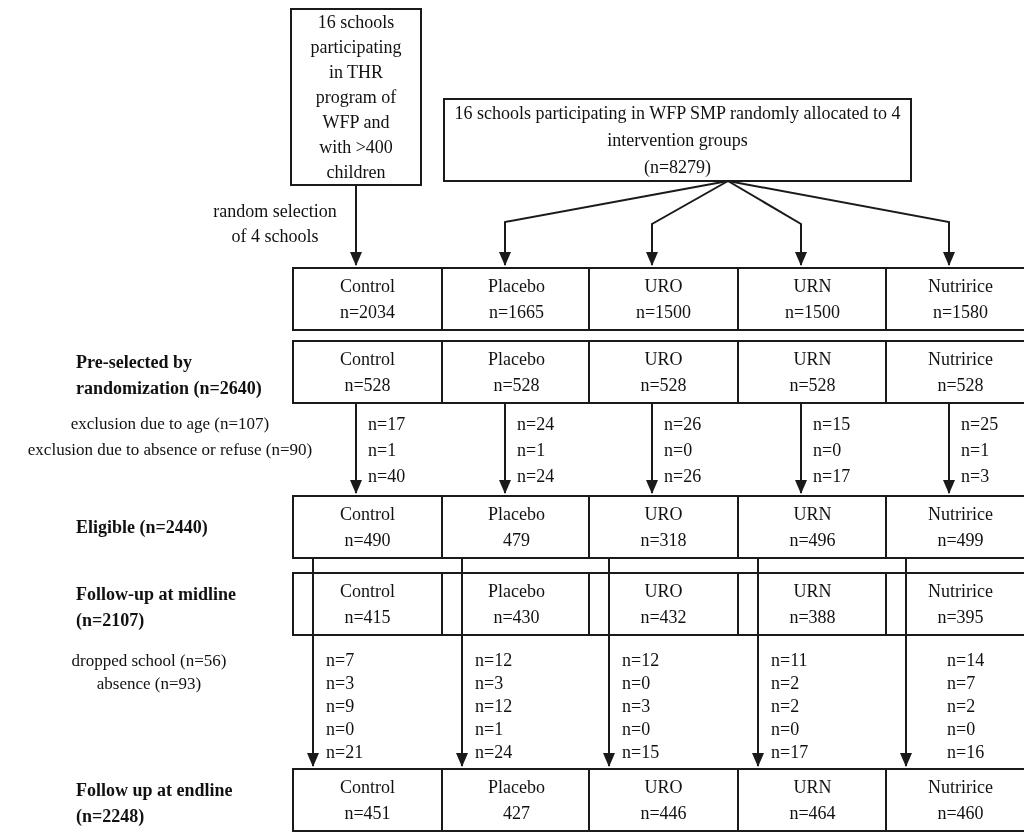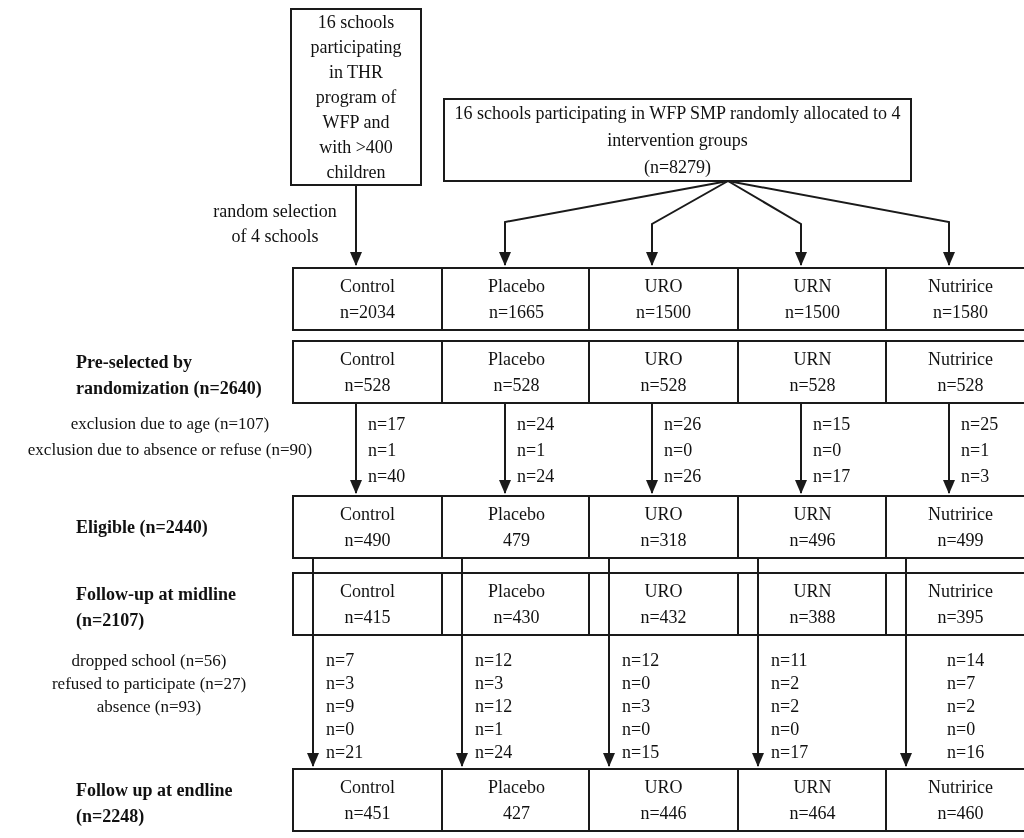--- a/index.html
+++ b/index.html
@@ -83,21 +83,20 @@
   <div class="stage pre" style="top:777px;width:220px;">Follow up at endline
 (n=2248)</div>
 
   <div class="sidelabel excl">
     <div>exclusion due to age (n=107)</div>
     <div>exclusion due to absence or refuse (n=90)</div>
   </div>
 
   <div class="sidelabel drop">
     <div>dropped school (n=56)</div>
-    <div>refused to participate (n=27)</div>
     <div>absence (n=93)</div>
   </div>
 
   <div class="box grp" style="left:292px;top:267px;">
     <span>Control</span>
     <span>n=2034</span>
   </div>
   <div class="box grp" style="left:292px;top:340px;">
     <span>Control</span>
     <span>n=528</span>

